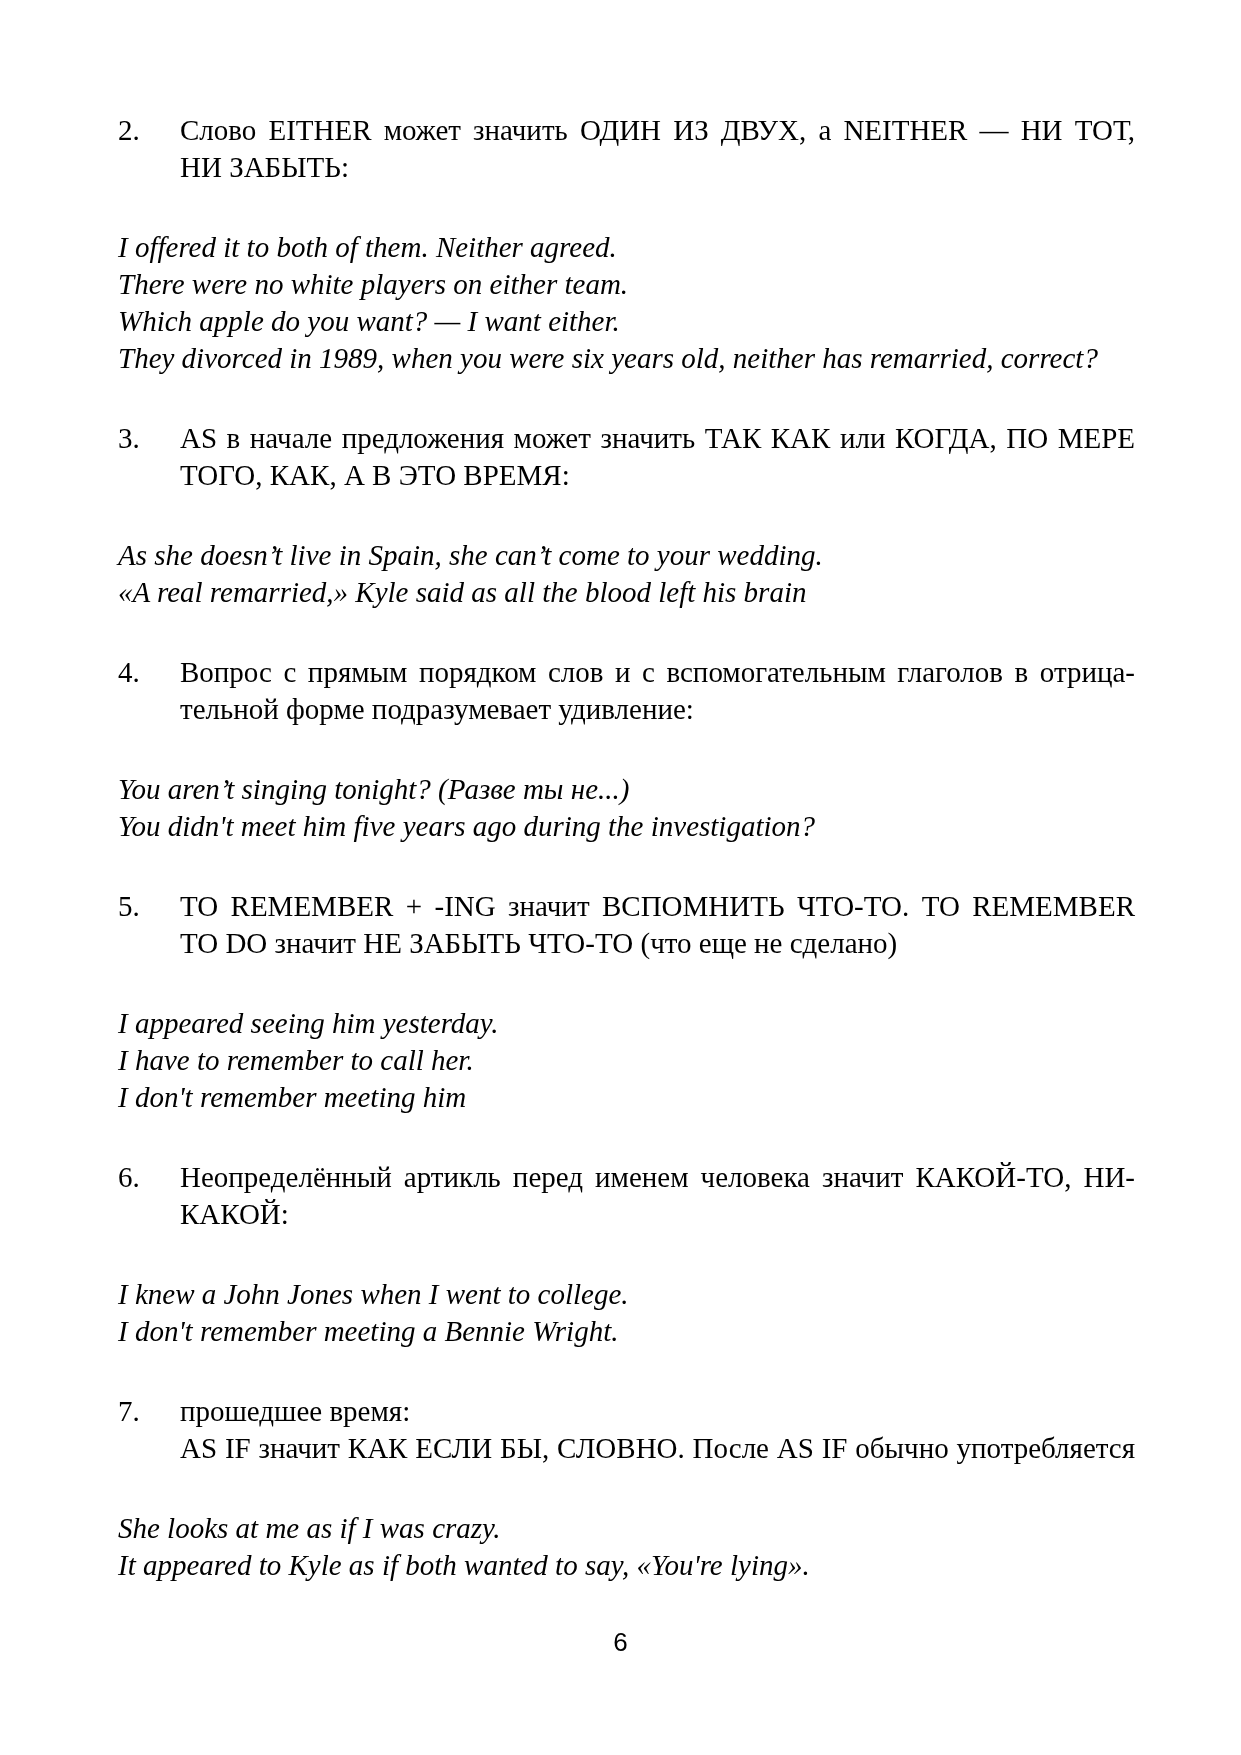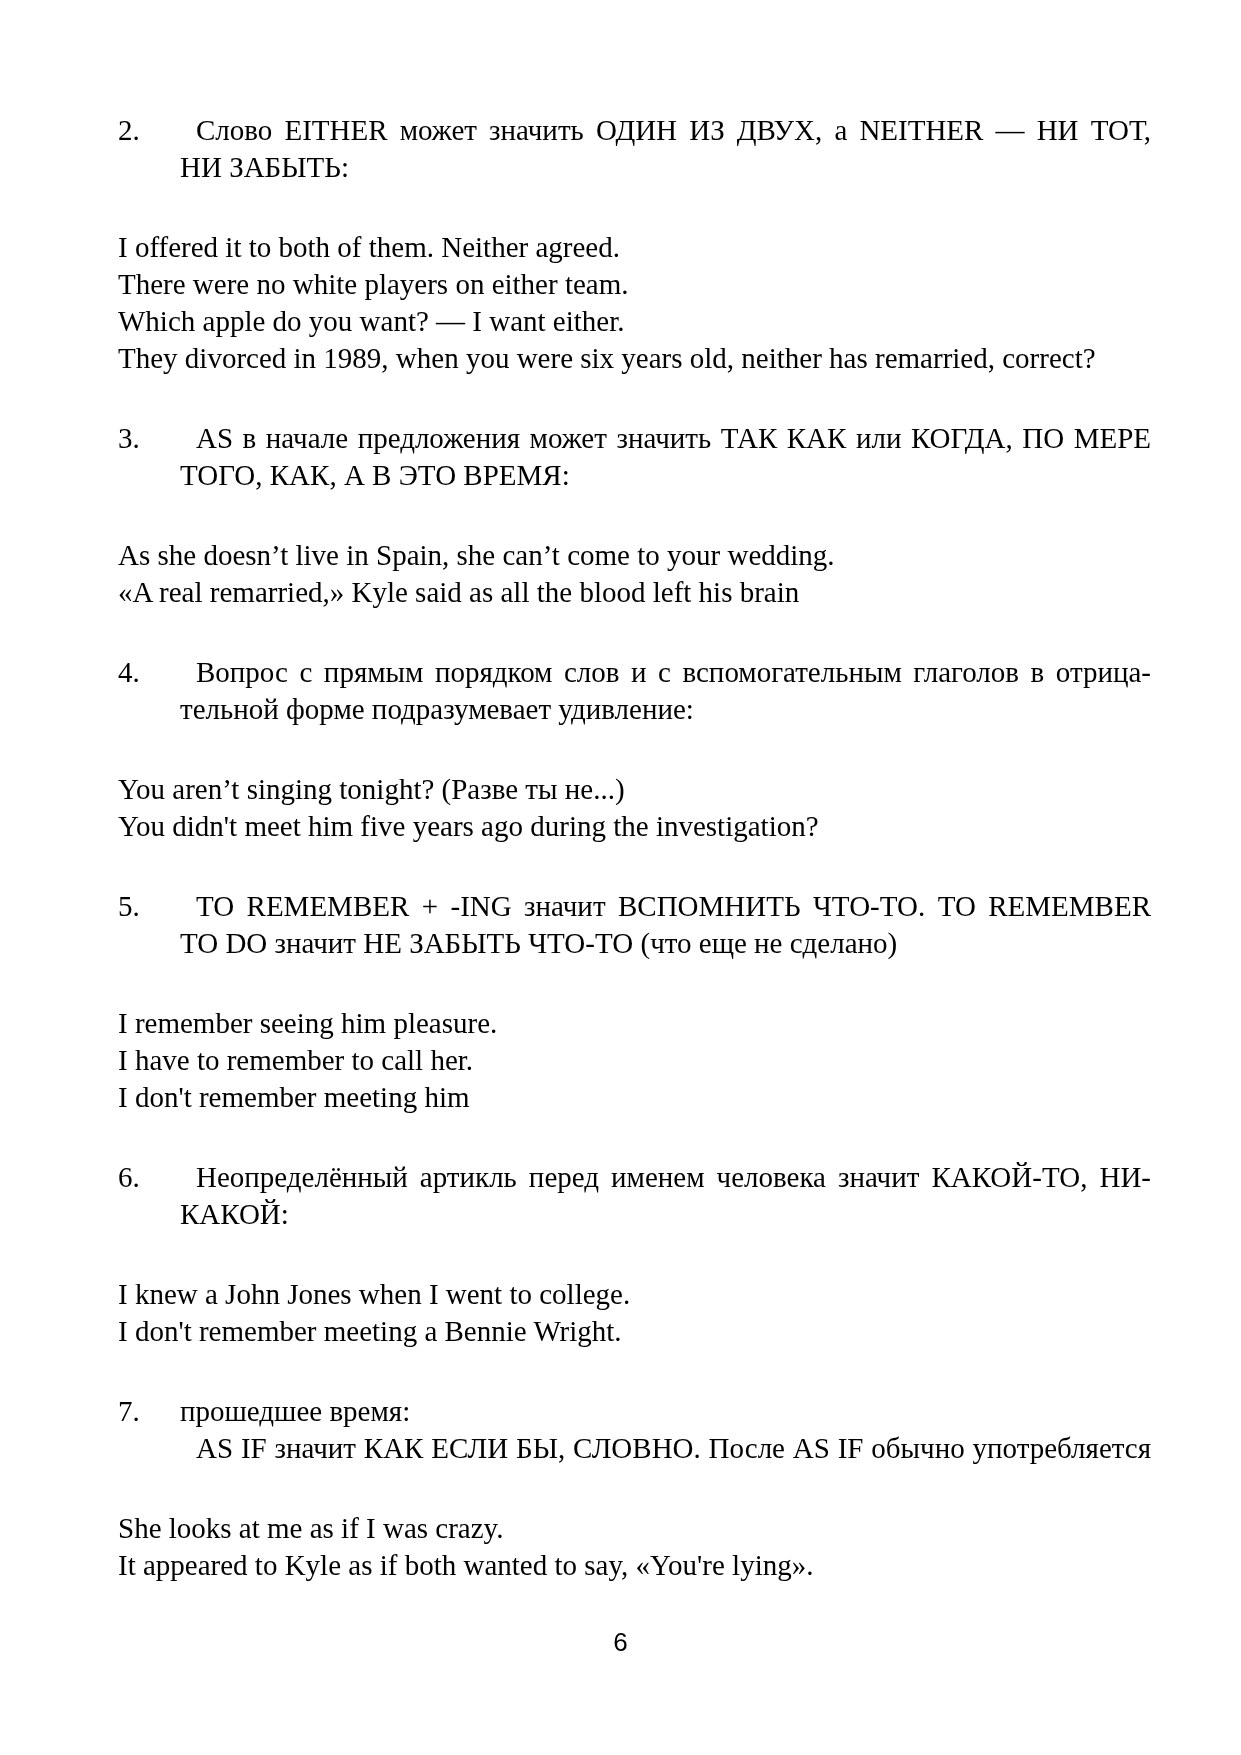--- a/index.html
+++ b/index.html
@@ -28,24 +28,24 @@
     top: 0;
   }
   .h-line {
     width: 955px;
     white-space: nowrap;
   }
   .h-line.justify {
     text-align: justify;
     text-align-last: justify;
     text-justify: inter-word;
-    margin-left: 16px;
   }
   .examples {
     margin: 14px 0 43px 0;
+    font-style: italic;
   }
   .ex-line {
     white-space: nowrap;
   }
   .page-footer {
     width: 1241px;
     margin-left: -118px;
     margin-top: 4px;
     text-align: center;
     font-family: "Liberation Sans", "DejaVu Sans", sans-serif;
@@ -96,21 +96,21 @@
     </div>
   </section>
 
   <section>
     <div class="rule-heading">
       <span class="rule-num">5.</span>
       <div class="h-line justify">TO REMEMBER + -ING значит ВСПОМНИТЬ ЧТО-ТО. TO REMEMBER</div>
       <div class="h-line">TO DO значит НЕ ЗАБЫТЬ ЧТО-ТО (что еще не сделано)</div>
     </div>
     <div class="examples">
-      <div class="ex-line">I remember seeing him pleasure.</div>
+      <div class="ex-line">I appeared seeing him yesterday.</div>
       <div class="ex-line">I have to remember to call her.</div>
       <div class="ex-line">I don't remember meeting him</div>
     </div>
   </section>
 
   <section>
     <div class="rule-heading">
       <span class="rule-num">6.</span>
       <div class="h-line justify">Неопределённый артикль перед именем человека значит КАКОЙ-ТО, НИ-</div>
       <div class="h-line">КАКОЙ:</div>

